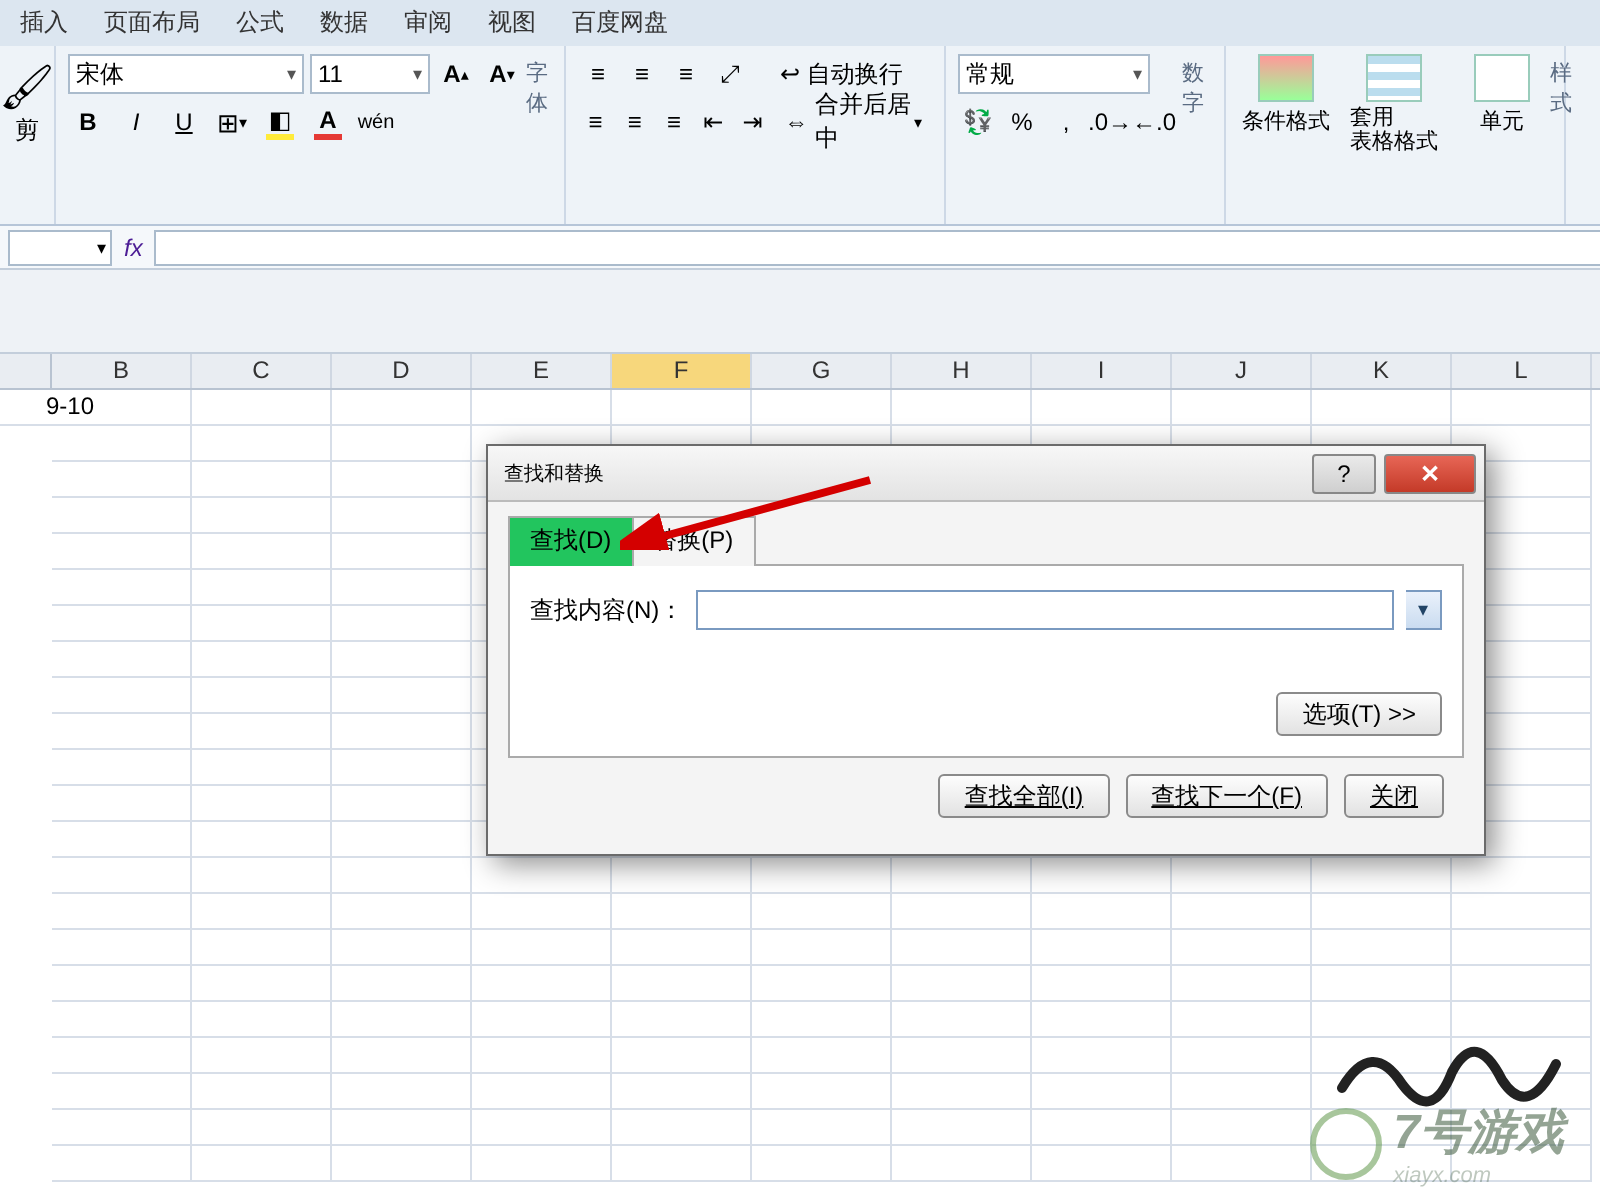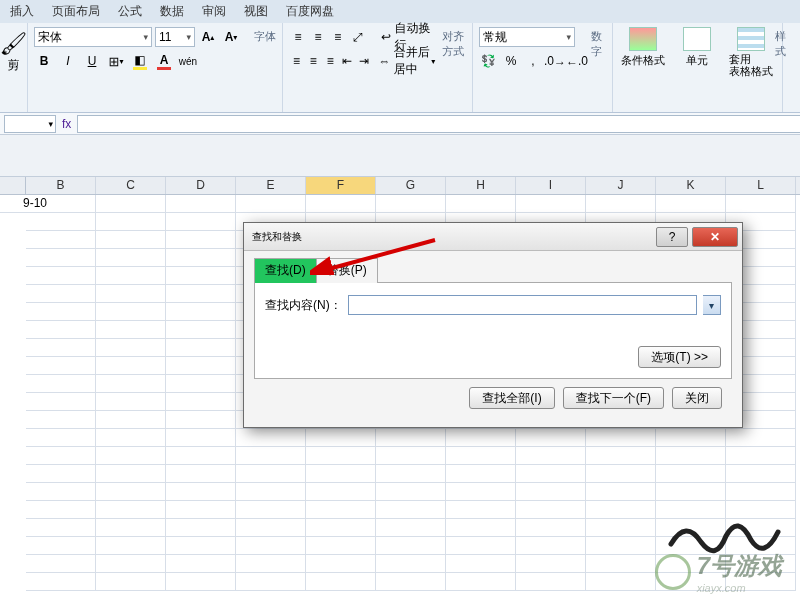--- a/index.html
+++ b/index.html
@@ -28,21 +28,21 @@
 
 .num-group { width: 140px; }
 .styles-group { width: 170px; }
 .styles-row { display: flex; gap: 6px; justify-content:center; }
 .style-btn { display:flex; flex-direction:column; align-items:center; gap:2px; font-size:11px; width:48px; }
 .style-icon { width:28px; height:24px; background:#fff; border:1px solid #9cb; position:relative; }
 
 .formula-bar { display:flex; align-items:center; height:22px; border-bottom:1px solid #c3cedb; background:#f5f8fb; }
 .name-box { width:52px; height:18px; border:1px solid #abc; background:#fff; margin-left:4px; display:flex; align-items:center; }
 .name-box .dd { margin-left:auto; font-size:9px; padding-right:2px; }
-.fx { padding: 0 6px; color:#4c1d95; }
+.fx { padding: 0 6px; font-style: italic; color:#4c1d95; }
 .formula-input { flex:1; height:18px; border:1px solid #abc; border-right:none; background:#fff; }
 
 .spacer-gray { height: 42px; background:#eef2f6; border-bottom:1px solid #c3cedb; }
 
 .grid-area { position:relative; }
 .col-headers { display:flex; background:#e9edf2; border-bottom:1px solid #b8c3d1; height:18px; }
 .corner { width:26px; border-right:1px solid #b8c3d1; background:#e9edf2; }
 .col-h { flex:0 0 70px; text-align:center; border-right:1px solid #cfd7e2; font-size:12px; color:#333; line-height:17px; }
 .col-h.sel { background:#f7d77c; }
 .grid-body { position:relative; }
@@ -60,21 +60,21 @@
 .dlg-body { padding:6px 10px 10px 10px; background:#f4f4f4; }
 .tabs { display:flex; border-bottom:1px solid #aaa; }
 .tab { padding:3px 10px 4px 10px; border:1px solid #aaa; border-bottom:none; background:#f4f4f4; margin-right:-1px; font-size:12px; position:relative; top:1px; }
 .tab.active { background:#22c55e; }
 .tab-panel { background:#fff; border:1px solid #aaa; border-top:none; padding:12px 10px 52px 10px; position:relative; min-height:96px;}
 .fld-row { display:flex; align-items:center; gap:6px; }
 .fld-label { font-size:12px; }
 .fld-input { flex:1; height:20px; border:1px solid #7a9ac0; background:#fff; padding:0 3px; }
 .dd-btn { width:18px; height:20px; border:1px solid #7a9ac0; border-left:none; background:linear-gradient(#eaf1fb,#cadcf0); display:flex; align-items:center; justify-content:center; font-size:10px; color:#2a5; color:#246; }
 .opts-btn { position:absolute; right:10px; bottom:10px; }
-.dlg-buttons { display:flex; justify-content:flex-end; gap:8px; padding:8px 10px; }
+.dlg-buttons { display:flex; justify-content:flex-end; gap:8px; padding:8px 10px;text-decoration:underline; }
 .win-btn { height:22px; padding:0 12px; border:1px solid #8a8a8a; border-radius:3px; background:linear-gradient(#fdfdfd,#e2e2e2); font-size:12px; display:flex; align-items:center; }
 
 
 .arrow { position:absolute; left:310px; top:235px; width:130px; height:40px; pointer-events:none; }
 
 .watermark { position:absolute; right:18px; bottom:6px; font-size:24px; color:rgba(60,90,60,.55); font-style:italic; display:flex; align-items:center; gap:6px; }
 .wm-globe { width:36px; height:36px; border-radius:50%; border:3px solid rgba(110,160,90,.6); position:relative; }
 .scribble { position:absolute; right:14px; bottom:42px; width:120px; height:44px; }
 </style>
 </head>
@@ -96,21 +96,21 @@
     <div>剪</div>
   </div>
 
   <div class="rgroup font-group">
     <div>
       <div class="font-row1">
         <div class="combo" style="width:118px">
           <span>宋体</span>
           <span class="dd">▾</span>
         </div>
-        <div class="combo" style="width:40px">
+        <div class="combo" style="width:60px">
           <span>11</span>
           <span class="dd">▾</span>
         </div>
         <div class="btn-sm">
             <b>A</b>
             <sup style="font-size:8px">▴</sup>
           </div>
         <div class="btn-sm">
             <b>A</b>
             <sup style="font-size:8px">▾</sup>
@@ -159,21 +159,20 @@
         <div class="btn-sm">≡</div>
         <div class="btn-sm">≡</div>
         <div class="btn-sm">≡</div>
         <div class="btn-sm">⇤</div>
         <div class="btn-sm">⇥</div>
         <div class="btn-sm" style="width:auto;padding:0 4px">
           <span>⇔</span>&nbsp;<span>合并后居中</span><span style="font-size:8px">▾</span>
         </div>
       </div>
     </div>
-    <div class="rgroup-label">对齐方式</div>
   </div>
 
   <div class="rgroup num-group">
     <div>
       <div class="combo" style="width:96px;margin-bottom:4px">
         <span>常规</span>
         <span class="dd">▾</span>
       </div>
       <div class="arow">
         <div class="btn-sm">💱</div>
@@ -186,27 +185,27 @@
     <div class="rgroup-label">数字</div>
   </div>
 
   <div class="rgroup styles-group">
     <div class="styles-row">
       <div class="style-btn">
         <div class="style-icon" style="background:linear-gradient(#f99,#9f9)"></div>
         <span>条件格式</span>
       </div>
       <div class="style-btn">
-        <div class="style-icon"></div>
-        <span>单元</span>
-      </div>
-      <div class="style-btn">
         <div class="style-icon" style="background:repeating-linear-gradient(#bde 0 4px,#fff 4px 8px)"></div>
         <span style="white-space:pre-line;line-height:1.1">套用
 表格格式</span>
+      </div>
+      <div class="style-btn">
+        <div class="style-icon"></div>
+        <span>单元</span>
       </div>
     </div>
     <div class="rgroup-label">样式</div>
   </div>
 </div>
 
 <div class="formula-bar">
   <div class="name-box">
       <span class="dd">▾</span>
     </div>

